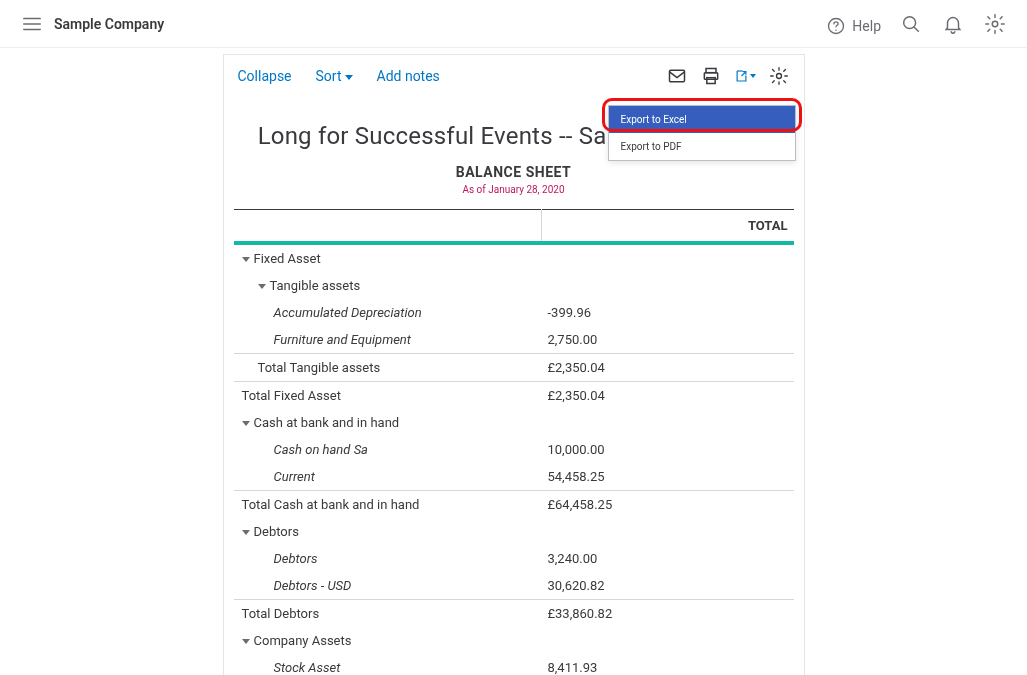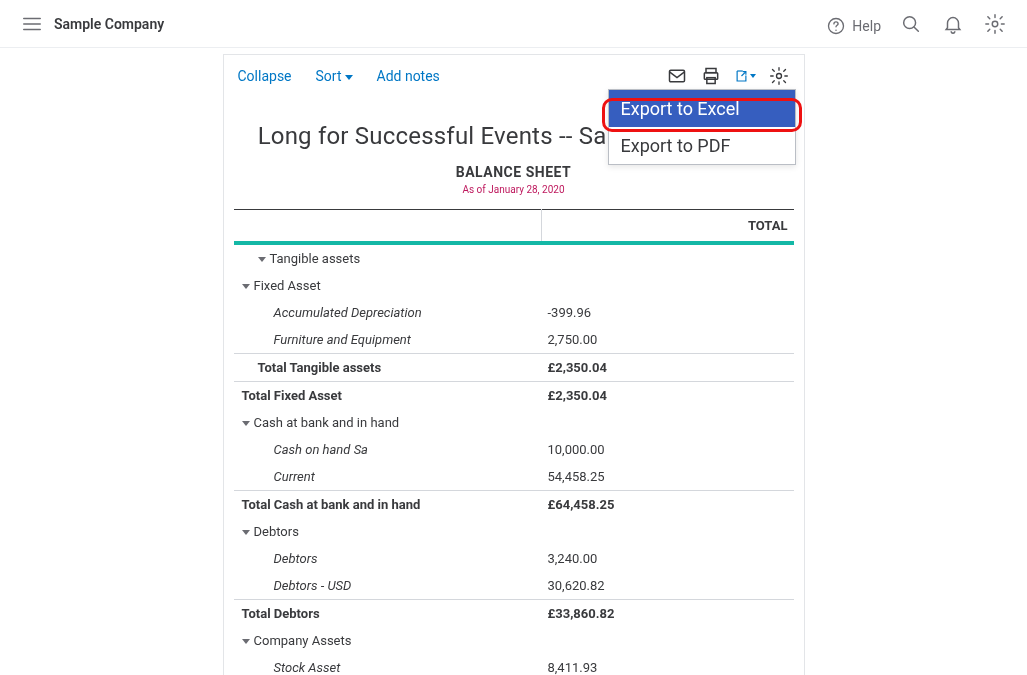--- a/index.html
+++ b/index.html
@@ -56,27 +56,27 @@
     border-top: 5px solid #0077c5;
     vertical-align: middle;
   }
   .tb-right { margin-left: auto; display: flex; align-items: center; gap: 12px; position: relative; }
   .tbicon { width: 22px; height: 22px; display:flex; align-items:center; justify-content:center; cursor:pointer; color:#393a3d; }
   .tbicon.accent { color:#0077c5; }
   .tbicon svg { width:20px; height:20px; }
 
   .export-menu {
     position: absolute;
-    top: 24px;
+    top: 40px;
     right: -6px;
     width: 188px;
     background: #fff;
     border: 1px solid #babec5;
     box-shadow: 0 2px 6px rgba(0,0,0,0.1);
-    font-size: 18px;
+    font-size: 10px;
     z-index: 10;
   }
   .export-item { padding: 8px 12px; cursor: pointer; }
   .export-item.sel { background: #365ebf; color: #fff; }
   .emphasis-ring {
     position: absolute;
     top: 33px; right: -12px;
     width: 200px; height: 34px;
     border: 3px solid #e11;
     border-radius: 10px;
@@ -88,21 +88,21 @@
   .rh-company { font-size: 24px; font-weight: 400; color: #393a3d; letter-spacing: 0.2px; margin-bottom: 14px; }
   .rh-title { font-size: 14px; font-weight: 700; letter-spacing: 0.5px; margin-bottom: 4px; }
   .rh-date { font-size: 10px; color: #be185d; }
 
   .grid { padding: 0 10px; }
   table { width: 100%; border-collapse: collapse; font-size: 13px; }
   thead th { border-top: 1px solid #393a3d; border-bottom: 4px solid #14b8a6; padding: 8px 6px; text-align: right; font-weight: 700; }
   thead th:first-child { border-right: 1px solid #d4d7dc; width: 55%; }
   tbody td { padding: 6px 6px; }
   tbody td:last-child { text-align: left; }
-  tbody tr.section td { border-top: 1px solid #d4d7dc; font-weight: 700; }
+  tbody tr.section td { border-top: 1px solid #d4d7dc; font-weight: 400; }
   .caret::before {
     content: "";
     display: inline-block;
     border-left: 4px solid transparent;
     border-right: 4px solid transparent;
     border-top: 5px solid #6b6c72;
     margin-right: 4px;
     vertical-align: middle;
   }
   .ind0 { padding-left: 2px; }
@@ -207,25 +207,25 @@
     <div class="grid">
       <table>
         <thead>
           <tr>
             <th></th>
             <th>TOTAL</th>
           </tr>
         </thead>
         <tbody id="report-body">
             <tr>
+              <td><span class="ind0 caret">Fixed Asset</span></td>
+              <td></td>
+            </tr>
+            <tr>
               <td><span class="ind1 caret">Tangible assets</span></td>
-              <td></td>
-            </tr>
-            <tr>
-              <td><span class="ind0 caret">Fixed Asset</span></td>
               <td></td>
             </tr>
             <tr>
               <td><span class="ind2">Accumulated Depreciation</span></td>
               <td>-399.96</td>
             </tr>
             <tr>
               <td><span class="ind2">Furniture and Equipment</span></td>
               <td>2,750.00</td>
             </tr>

